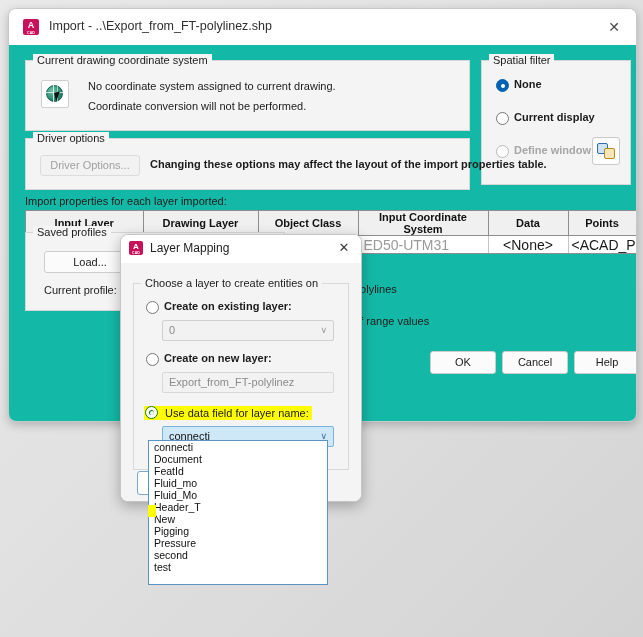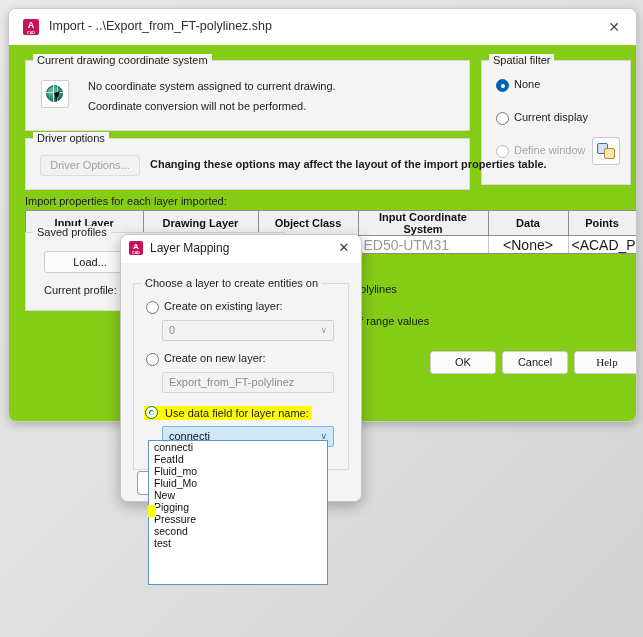--- a/index.html
+++ b/index.html
@@ -76,21 +76,21 @@
     line-height: 22px;
     text-align: center;
     cursor: default;
   }
   #import-body {
     position: absolute;
     left: 0;
     top: 36px;
     right: 0;
     bottom: 0;
-    background: #84cc16;
+    background: #14b8a6;
     padding-left: 8px;
   }
 
   
   .groupbox {
     position: absolute;
     border: 1px solid #d6d6d6;
     background: #f4f4f4;
   }
   .groupbox > .legend {
@@ -221,20 +221,21 @@
     height: 4px;
     border-radius: 50%;
     background: #ffffff;
   }
   .radio.dim { border-color: #b9b9b9; }
   .radio-label {
     position: absolute;
     left: 18px;
     top: 0px;
     font-size: 11px;
+    font-weight: bold;
   }
   .radio-label.dim { color: #a6a6a6; }
 
   #sf-none { left: 14px; top: 17px; }
   #sf-current { left: 14px; top: 50px; }
   #sf-define { left: 14px; top: 83px; }
   #define-window-btn {
     position: absolute;
     left: 110px;
     top: 76px;
@@ -351,21 +352,21 @@
     position: absolute;
     left: 345px;
     top: 270px;
     font-size: 11px;
     color: #1b1b1b;
   }
 
   #import-footer-btns .btn { height: 23px; width: 66px; line-height: 21px; }
   #ok-btn-main { left: 421px; top: 306px; }
   #cancel-btn-main { left: 493px; top: 306px; }
-  #help-btn-main { left: 565px; top: 306px; font-family: Liberation Serif, serif; }
+  #help-btn-main { left: 565px; top: 306px; }
 
   
   #layer-mapping {
     position: absolute;
     left: 120px;
     top: 234px;
     width: 240px;
     height: 266px;
     background: #ffffff;
     border: 1px solid #c6c6c6;
@@ -686,23 +687,25 @@
       </div>
     </div>
 
     <div id="lm-ok-btn">OK</div>
   </div>
 </div>
 
 <div id="field-dropdown">
   <ul id="dd-list">
       <li>connecti</li>
+      <li>Document</li>
       <li>FeatId</li>
       <li>Fluid_mo</li>
       <li>Fluid_Mo</li>
+      <li>Header_T</li>
       <li>New</li>
       <li>Pigging</li>
       <li>Pressure</li>
       <li>second</li>
       <li>test</li>
     </ul>
 </div>
 <div id="dd-marker"></div>
 
 </body></html>

